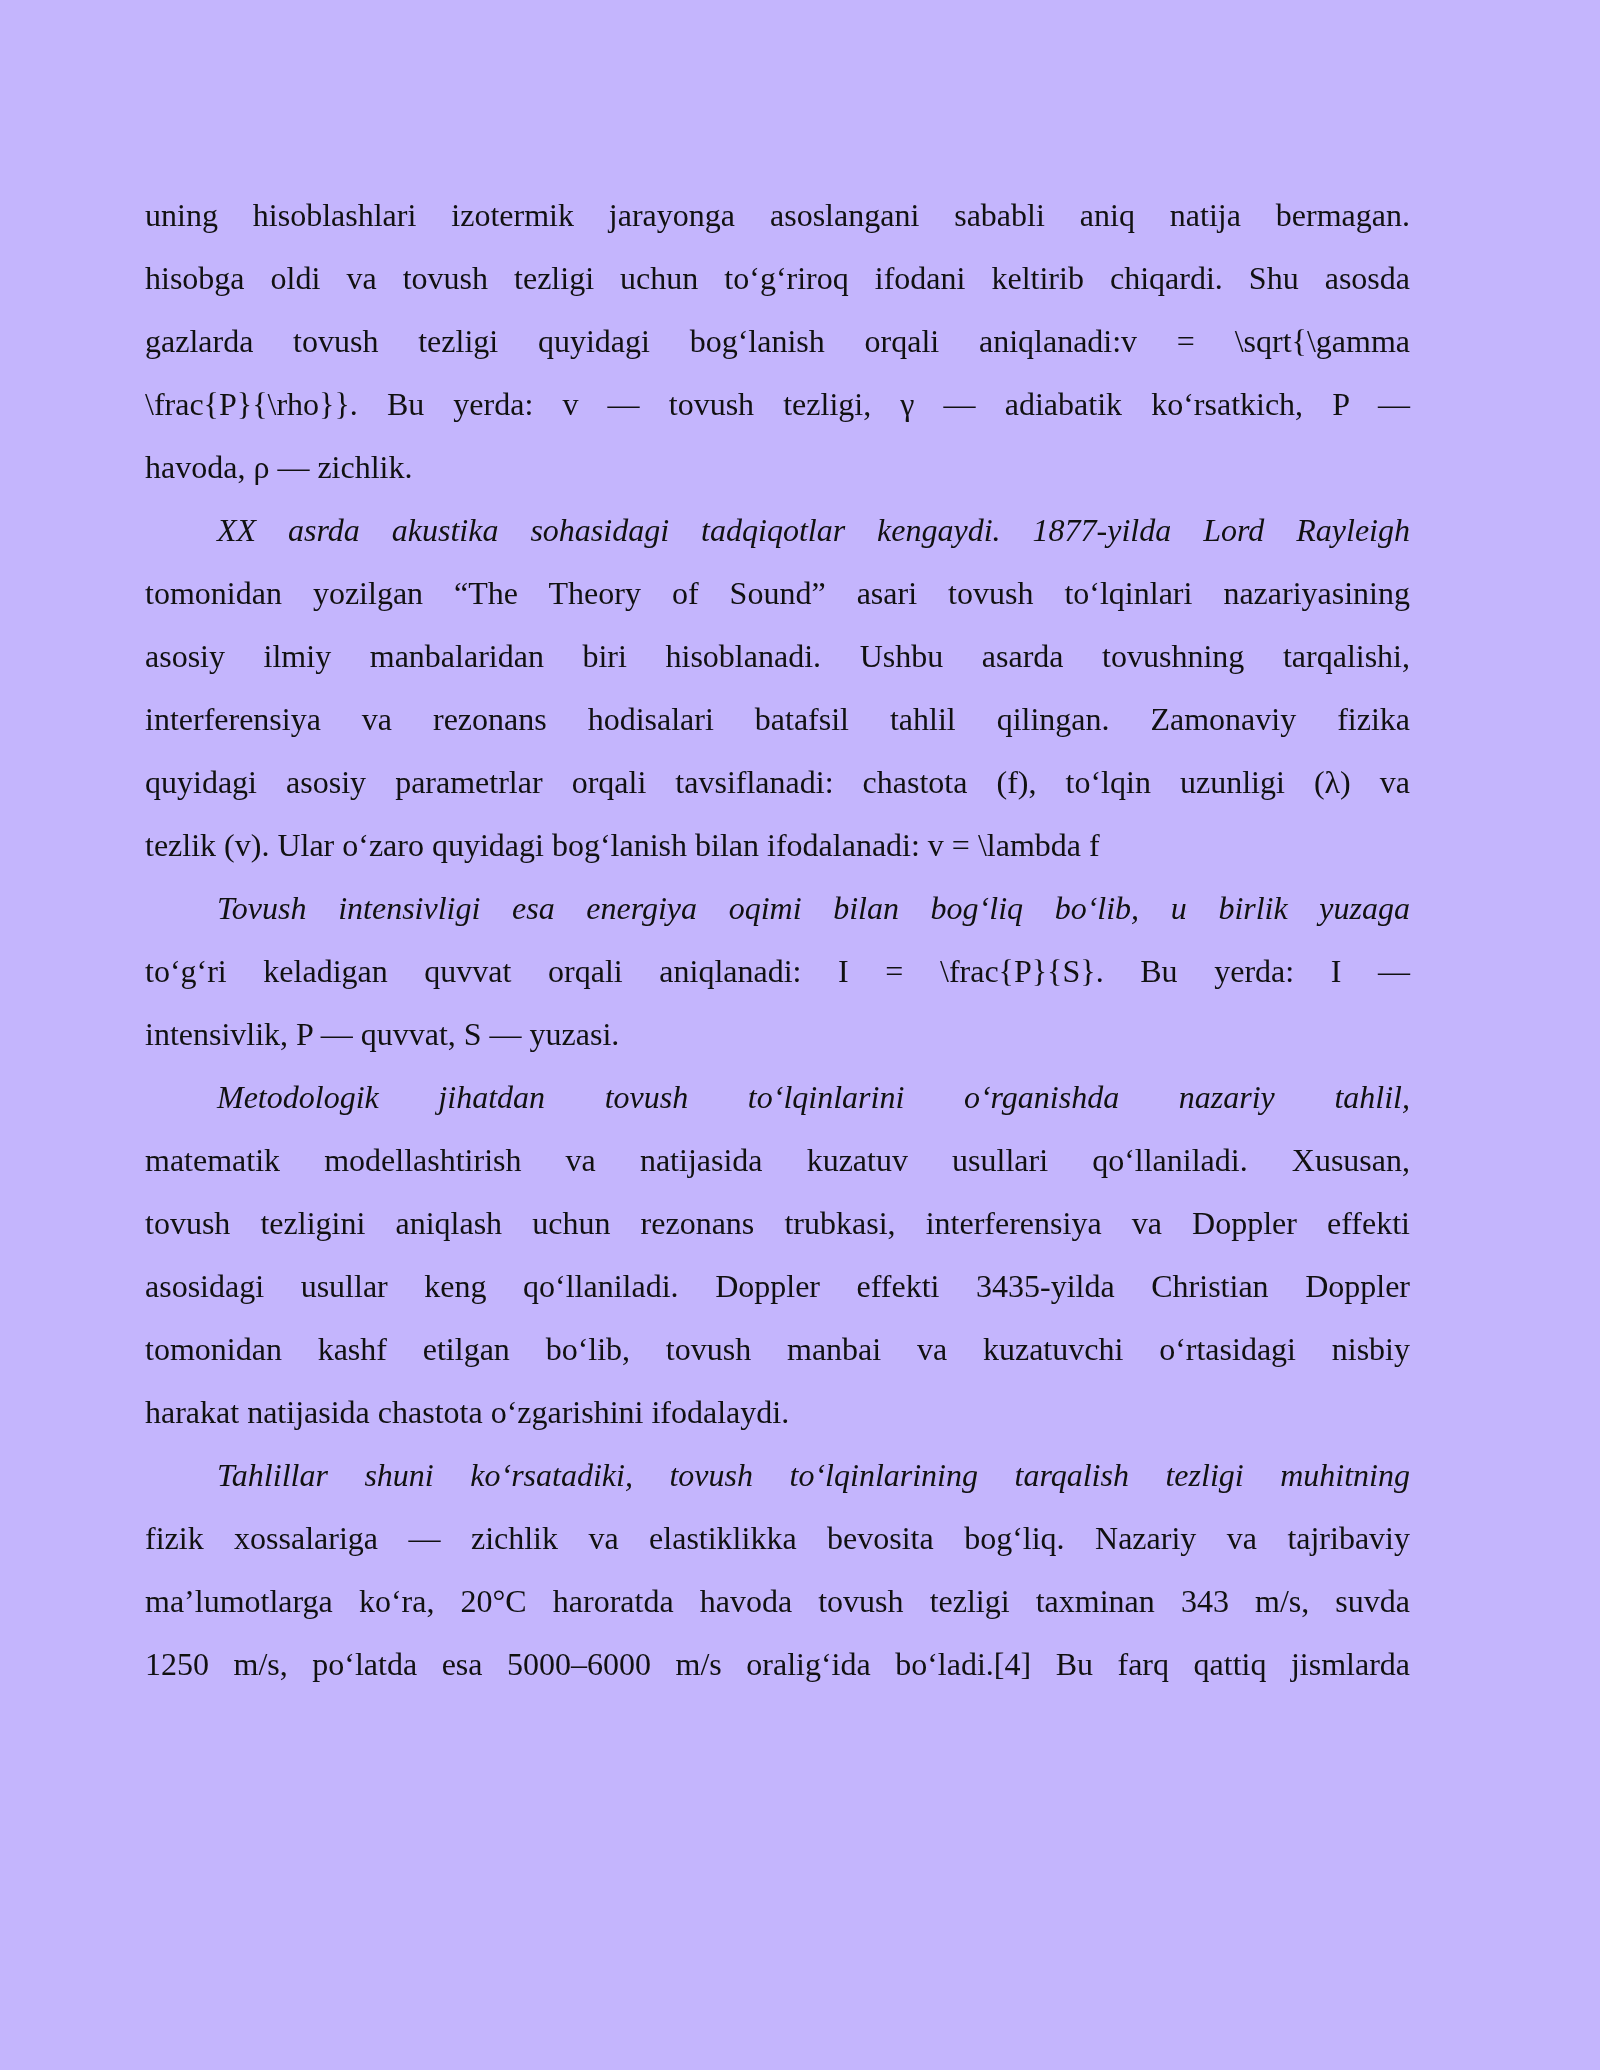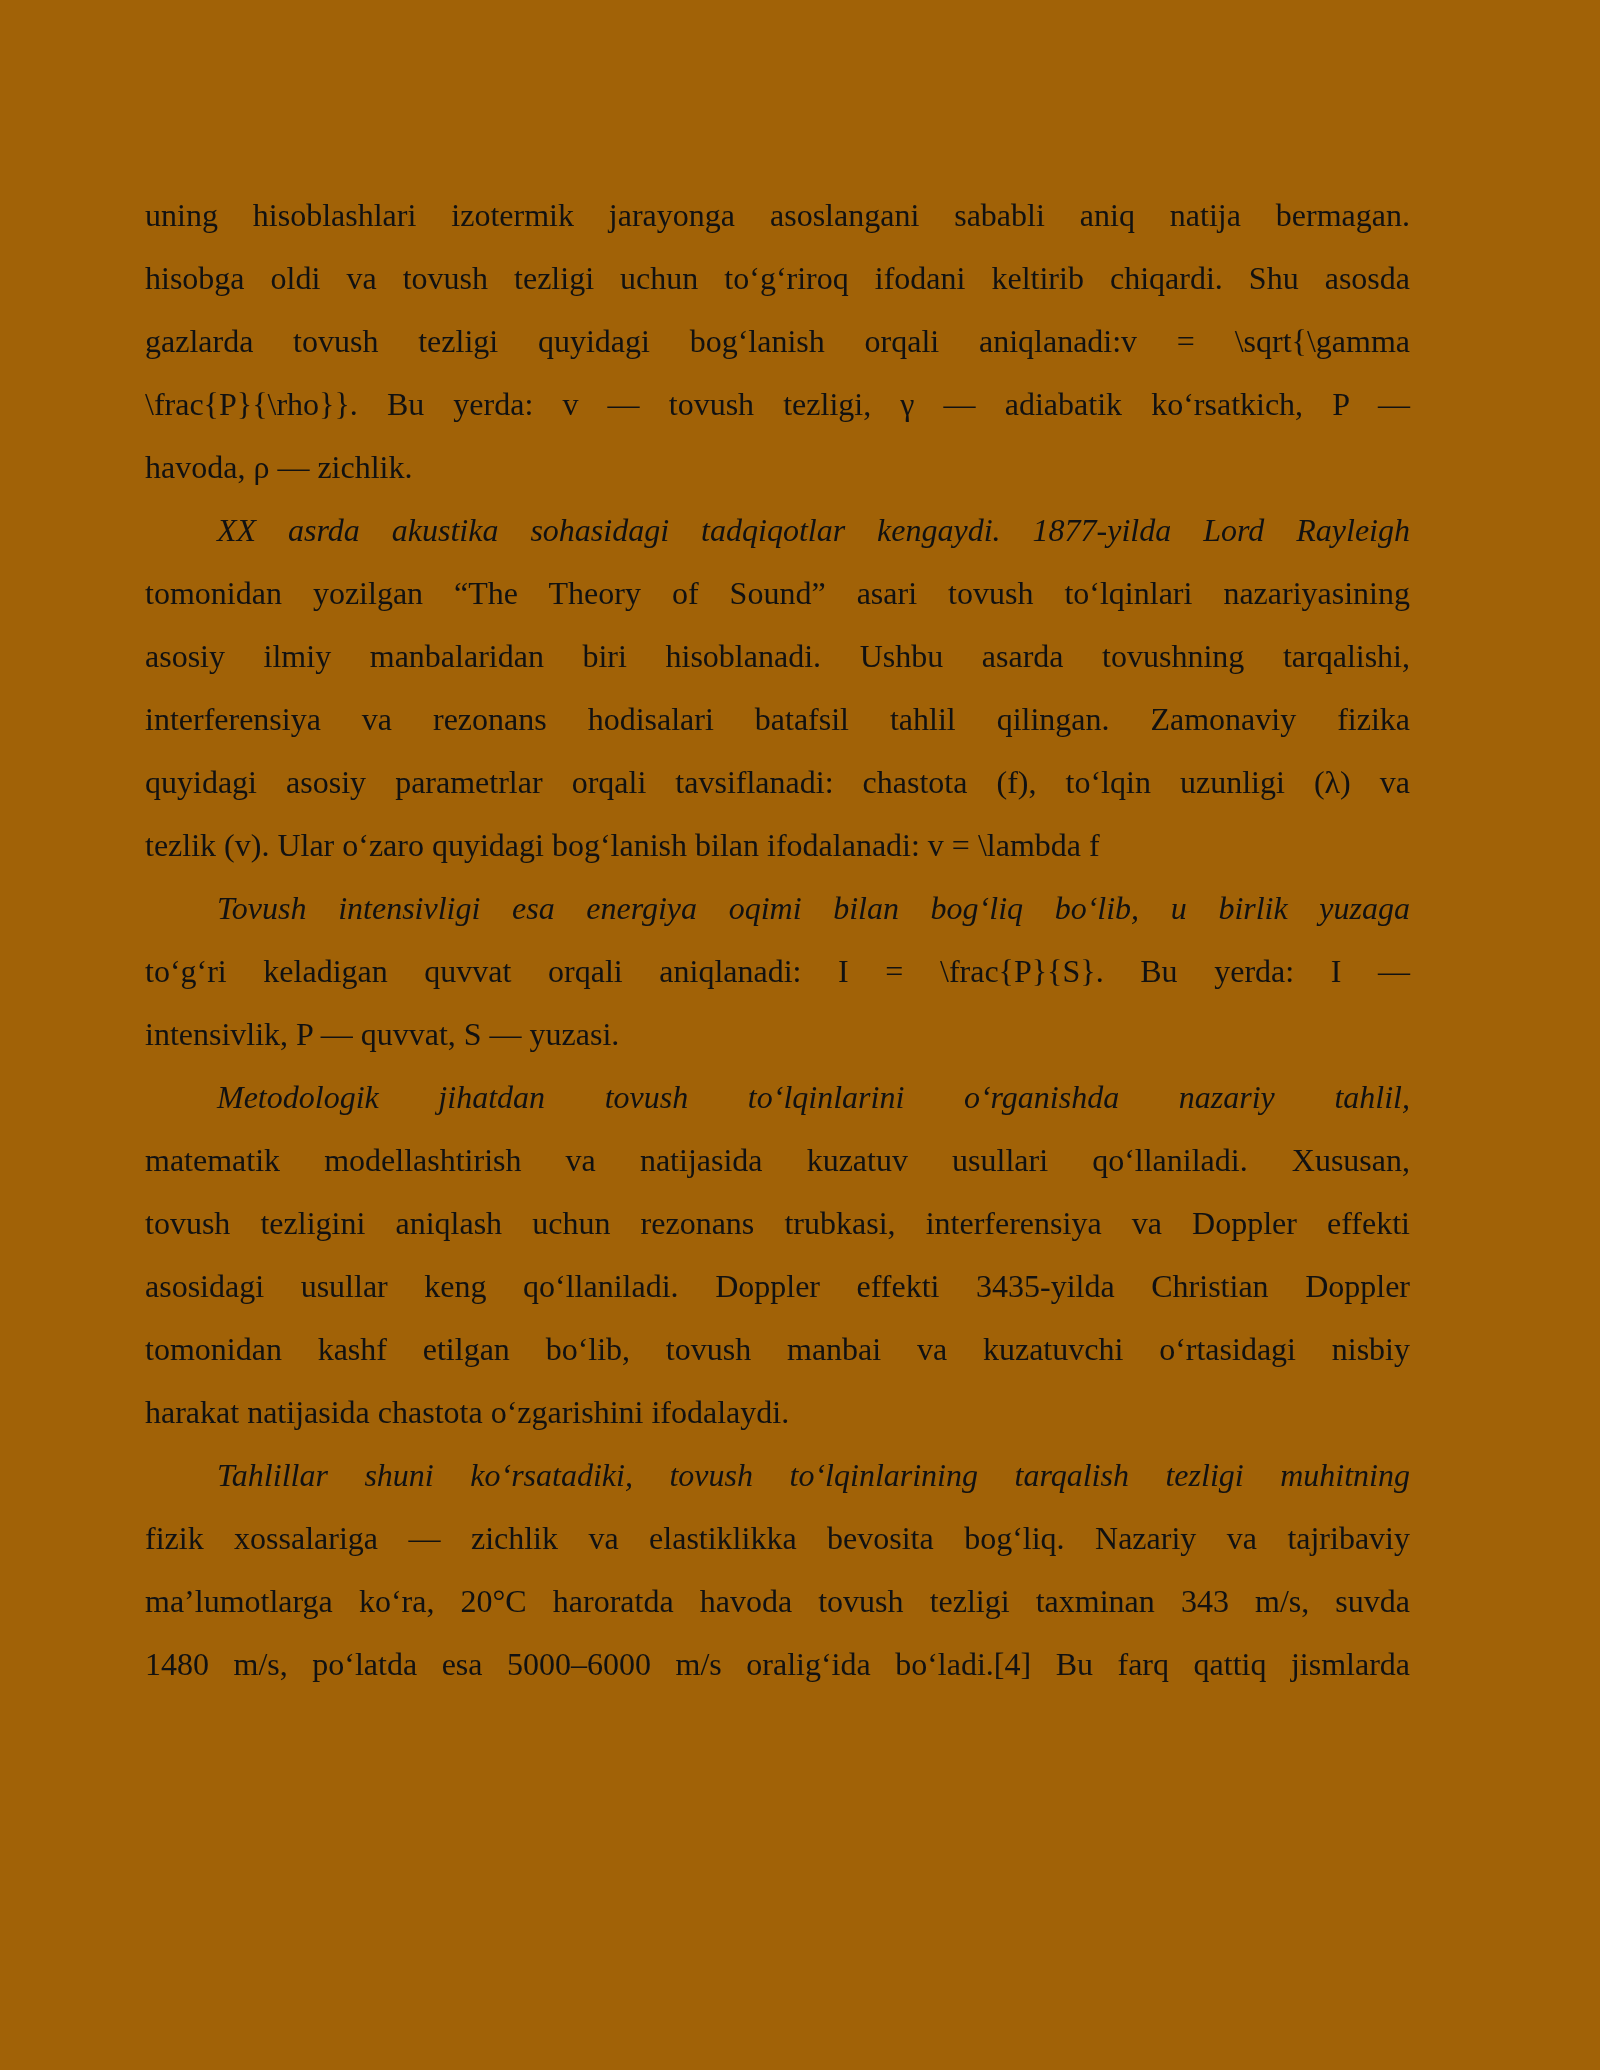--- a/index.html
+++ b/index.html
@@ -4,21 +4,21 @@
 <style>
   html, body {
     margin: 0;
     padding: 0;
     background: #ffffff;
   }
   .page {
     position: relative;
     width: 1600px;
     height: 2070px;
-    background: #a16207;
+    background: #c4b5fd;
     overflow: hidden;
     font-family: "Liberation Serif", "DejaVu Serif", serif;
     color: #111111;
   }
   .text-block {
     position: absolute;
     left: 145px;
     top: 184px;
     width: 1265px;
   }
@@ -64,15 +64,15 @@
     <div class="ln last">intensivlik, P — quvvat, S — yuzasi.</div>
     <div class="ln j ind">Metodologik jihatdan tovush to‘lqinlarini o‘rganishda nazariy tahlil,</div>
     <div class="ln j">matematik modellashtirish va natijasida kuzatuv usullari qo‘llaniladi. Xususan,</div>
     <div class="ln j">tovush tezligini aniqlash uchun rezonans trubkasi, interferensiya va Doppler effekti</div>
     <div class="ln j">asosidagi usullar keng qo‘llaniladi. Doppler effekti 3435-yilda Christian Doppler</div>
     <div class="ln j">tomonidan kashf etilgan bo‘lib, tovush manbai va kuzatuvchi o‘rtasidagi nisbiy</div>
     <div class="ln last">harakat natijasida chastota o‘zgarishini ifodalaydi.</div>
     <div class="ln j ind">Tahlillar shuni ko‘rsatadiki, tovush to‘lqinlarining tarqalish tezligi muhitning</div>
     <div class="ln j">fizik xossalariga — zichlik va elastiklikka bevosita bog‘liq. Nazariy va tajribaviy</div>
     <div class="ln j">ma’lumotlarga ko‘ra, 20°C haroratda havoda tovush tezligi taxminan 343 m/s, suvda</div>
-    <div class="ln j">1480 m/s, po‘latda esa 5000–6000 m/s oralig‘ida bo‘ladi.[4] Bu farq qattiq jismlarda</div>
+    <div class="ln j">1250 m/s, po‘latda esa 5000–6000 m/s oralig‘ida bo‘ladi.[4] Bu farq qattiq jismlarda</div>
   </div>
 </div>
 
 </body></html>

